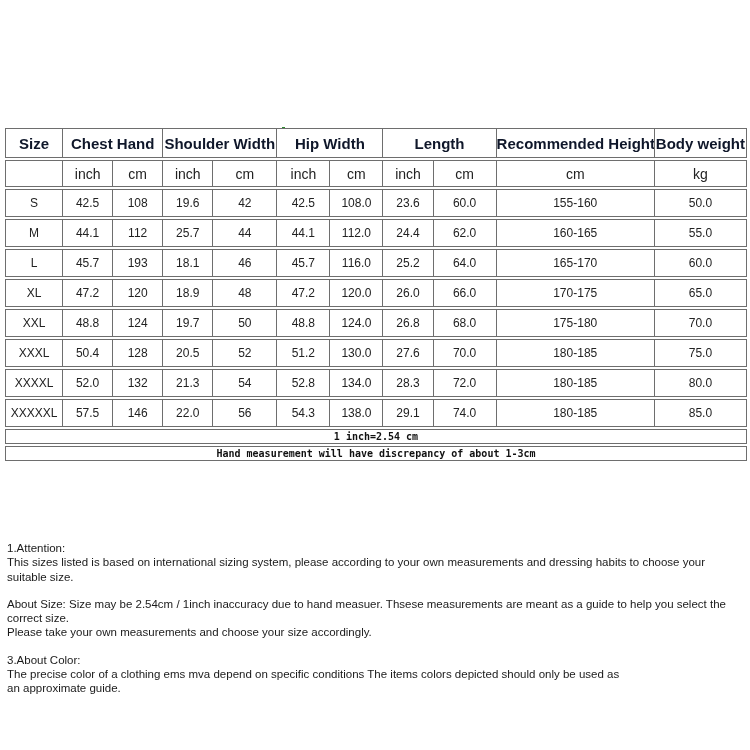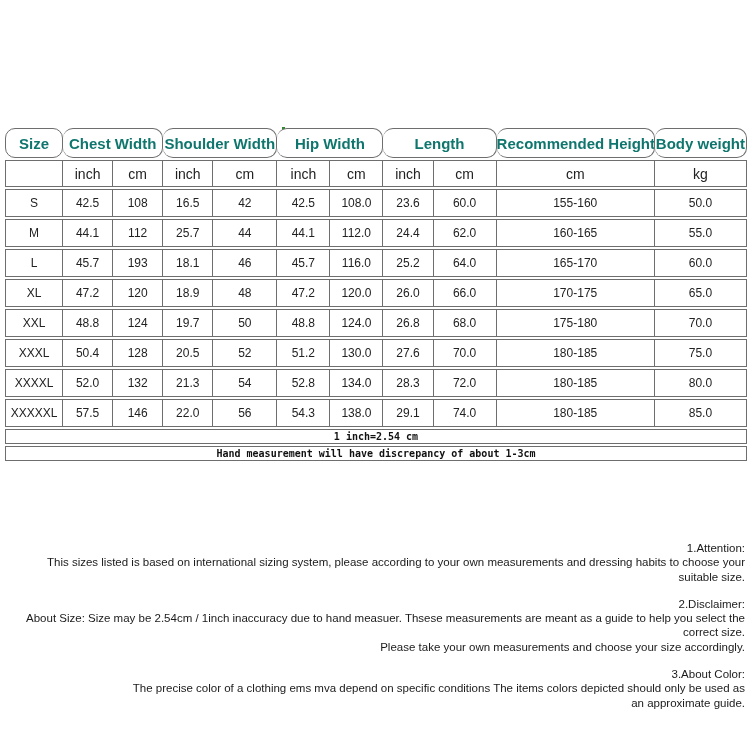--- a/index.html
+++ b/index.html
@@ -31,22 +31,21 @@
     overflow: hidden;
     white-space: nowrap;
   }
   .size-table th:first-child, .size-table td:first-child {
     border-left: 1px solid var(--border, #6e6e6e);
   }
   .size-table thead tr.hdr th {
     height: 28px;
     font-size: 15px;
     font-weight: bold;
-    color: #0f766e;
-    border-radius: 10px;
+    color: #0f172a;
   }
   .size-table thead tr.units th {
     height: 25px;
     font-size: 14px;
     font-weight: normal;
     color: #222;
   }
   .size-table tbody td {
     height: 26px;
     font-size: 12px;
@@ -70,21 +69,21 @@
 
   
   .notes {
     position: absolute;
     left: 7px; top: 541px;
     width: 738px;
     font-size: 11.5px;
     line-height: 14.3px;
     color: #1a1a1a;
   }
-  .note-block { margin-bottom: 13px; text-align: right; }
+  .note-block { margin-bottom: 13px; }
   .note-heading { }
   .note-line { }
 </style>
 </head>
 <body>
 
 <div class="page">
 
   <span class="green-dot"></span>
 
@@ -98,21 +97,21 @@
         <col style="width:53px">
       <col style="width:53px">
         <col style="width:50px">
         <col style="width:63px">
       <col style="width:158px">
         <col style="width:92px">
     </colgroup>
     <thead>
       <tr class="hdr">
         <th>Size</th>
-        <th colspan="2">Chest Width</th>
+        <th colspan="2">Chest Hand</th>
         <th colspan="2">Shoulder Width</th>
         <th colspan="2">Hip Width</th>
         <th colspan="2">Length</th>
         <th>Recommended Height</th>
         <th>Body weight</th>
       </tr>
       <tr class="units">
         <th></th>
         <th>inch</th>
         <th>cm</th>
@@ -124,21 +123,21 @@
         <th>cm</th>
         <th>cm</th>
         <th>kg</th>
       </tr>
     </thead>
     <tbody>
         <tr>
           <td>S</td>
           <td>42.5</td>
           <td>108</td>
-          <td>16.5</td>
+          <td>19.6</td>
           <td>42</td>
           <td>42.5</td>
           <td>108.0</td>
           <td>23.6</td>
           <td>60.0</td>
           <td>155-160</td>
           <td>50.0</td>
         </tr>
         <tr>
           <td>M</td>
@@ -241,21 +240,20 @@
       </tr>
     </tfoot>
   </table>
 
   <div class="notes">
     <div class="note-block">
       <div class="note-heading">1.Attention:</div>
       <div class="note-line">This sizes listed is based on international sizing system, please according to your own measurements and dressing habits to choose your suitable size.</div>
     </div>
     <div class="note-block">
-      <div class="note-heading">2.Disclaimer:</div>
       <div class="note-line">About Size: Size may be 2.54cm / 1inch inaccuracy due to hand measuer. Thsese measurements are meant as a guide to help you select the correct size.</div>
       <div class="note-line">Please take your own measurements and choose your size accordingly.</div>
     </div>
     <div class="note-block">
       <div class="note-heading">3.About Color:</div>
       <div class="note-line">The precise color of a clothing ems mva depend on specific conditions The items colors depicted should only be used as</div>
       <div class="note-line">an approximate guide.</div>
     </div>
   </div>
 

